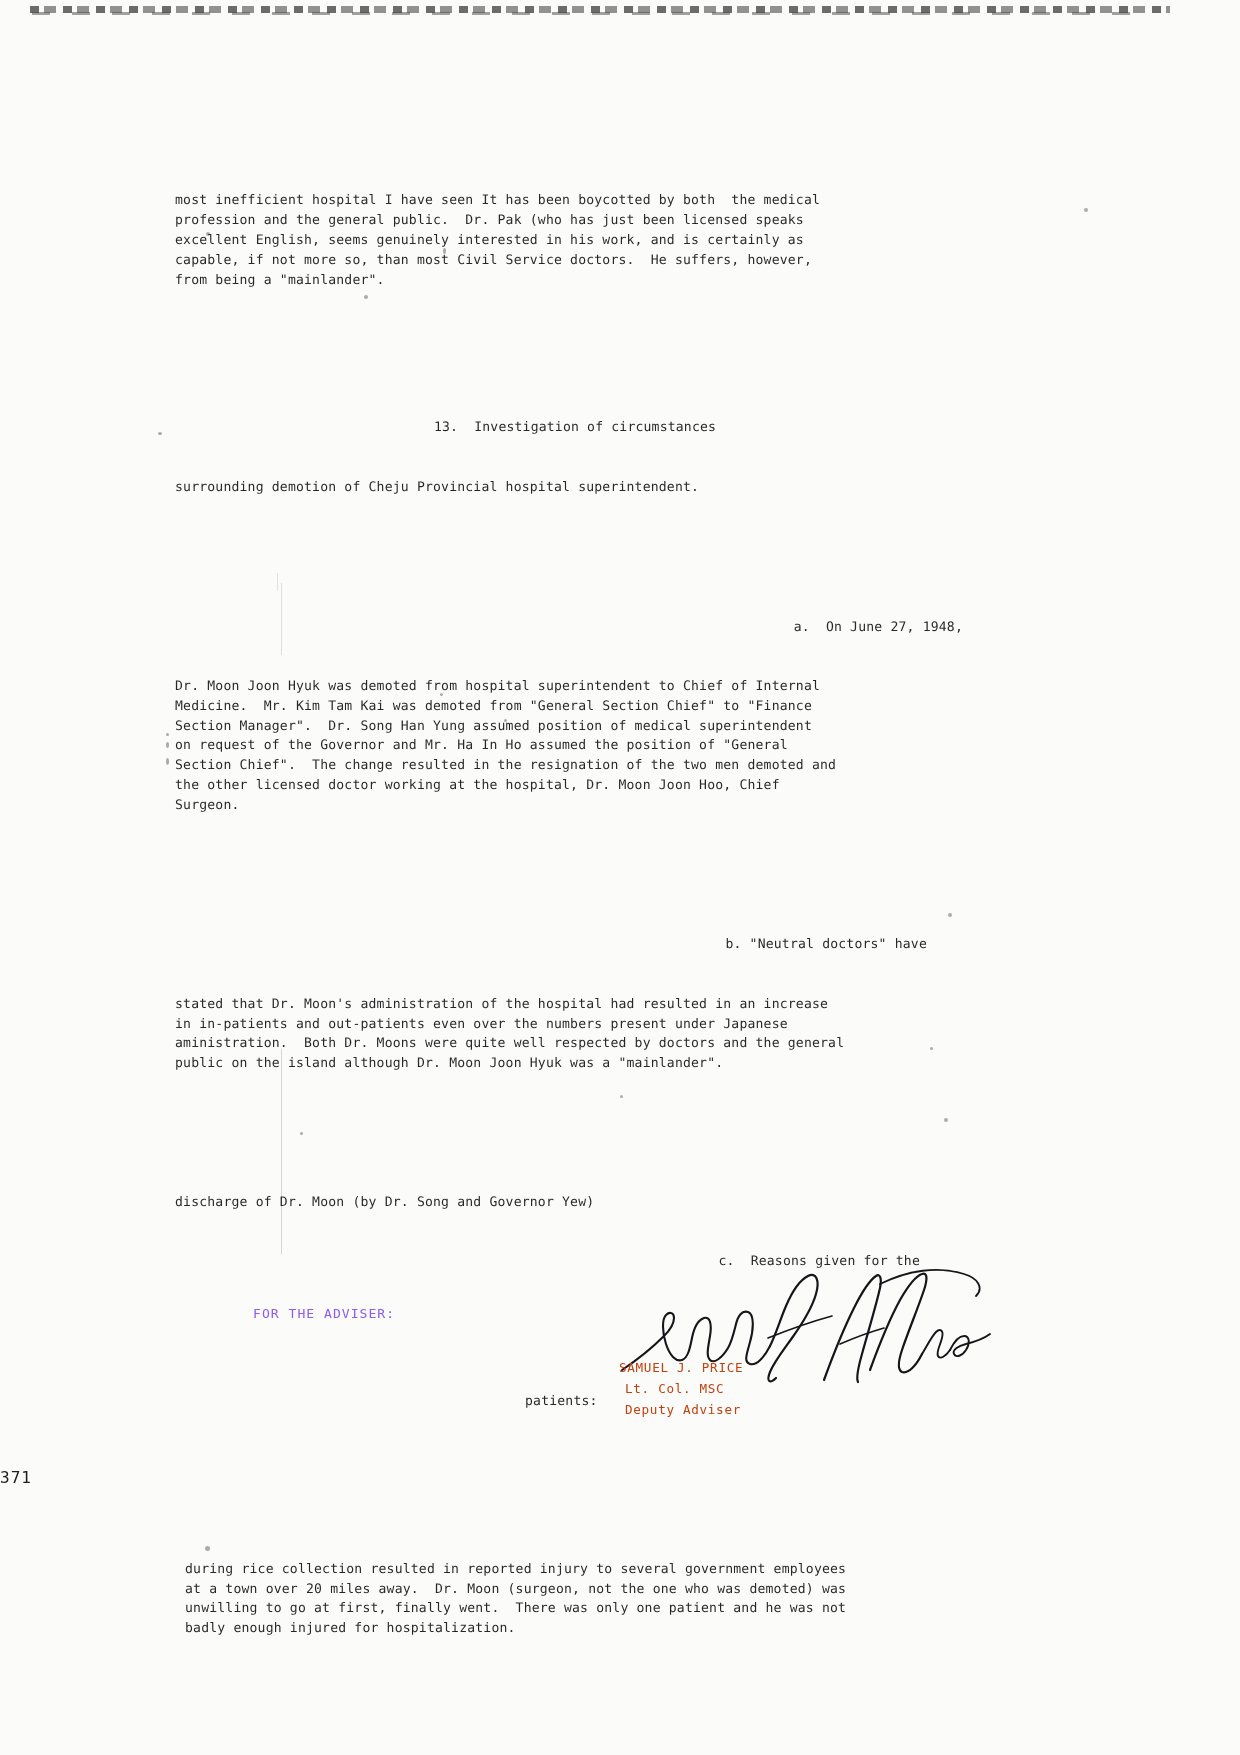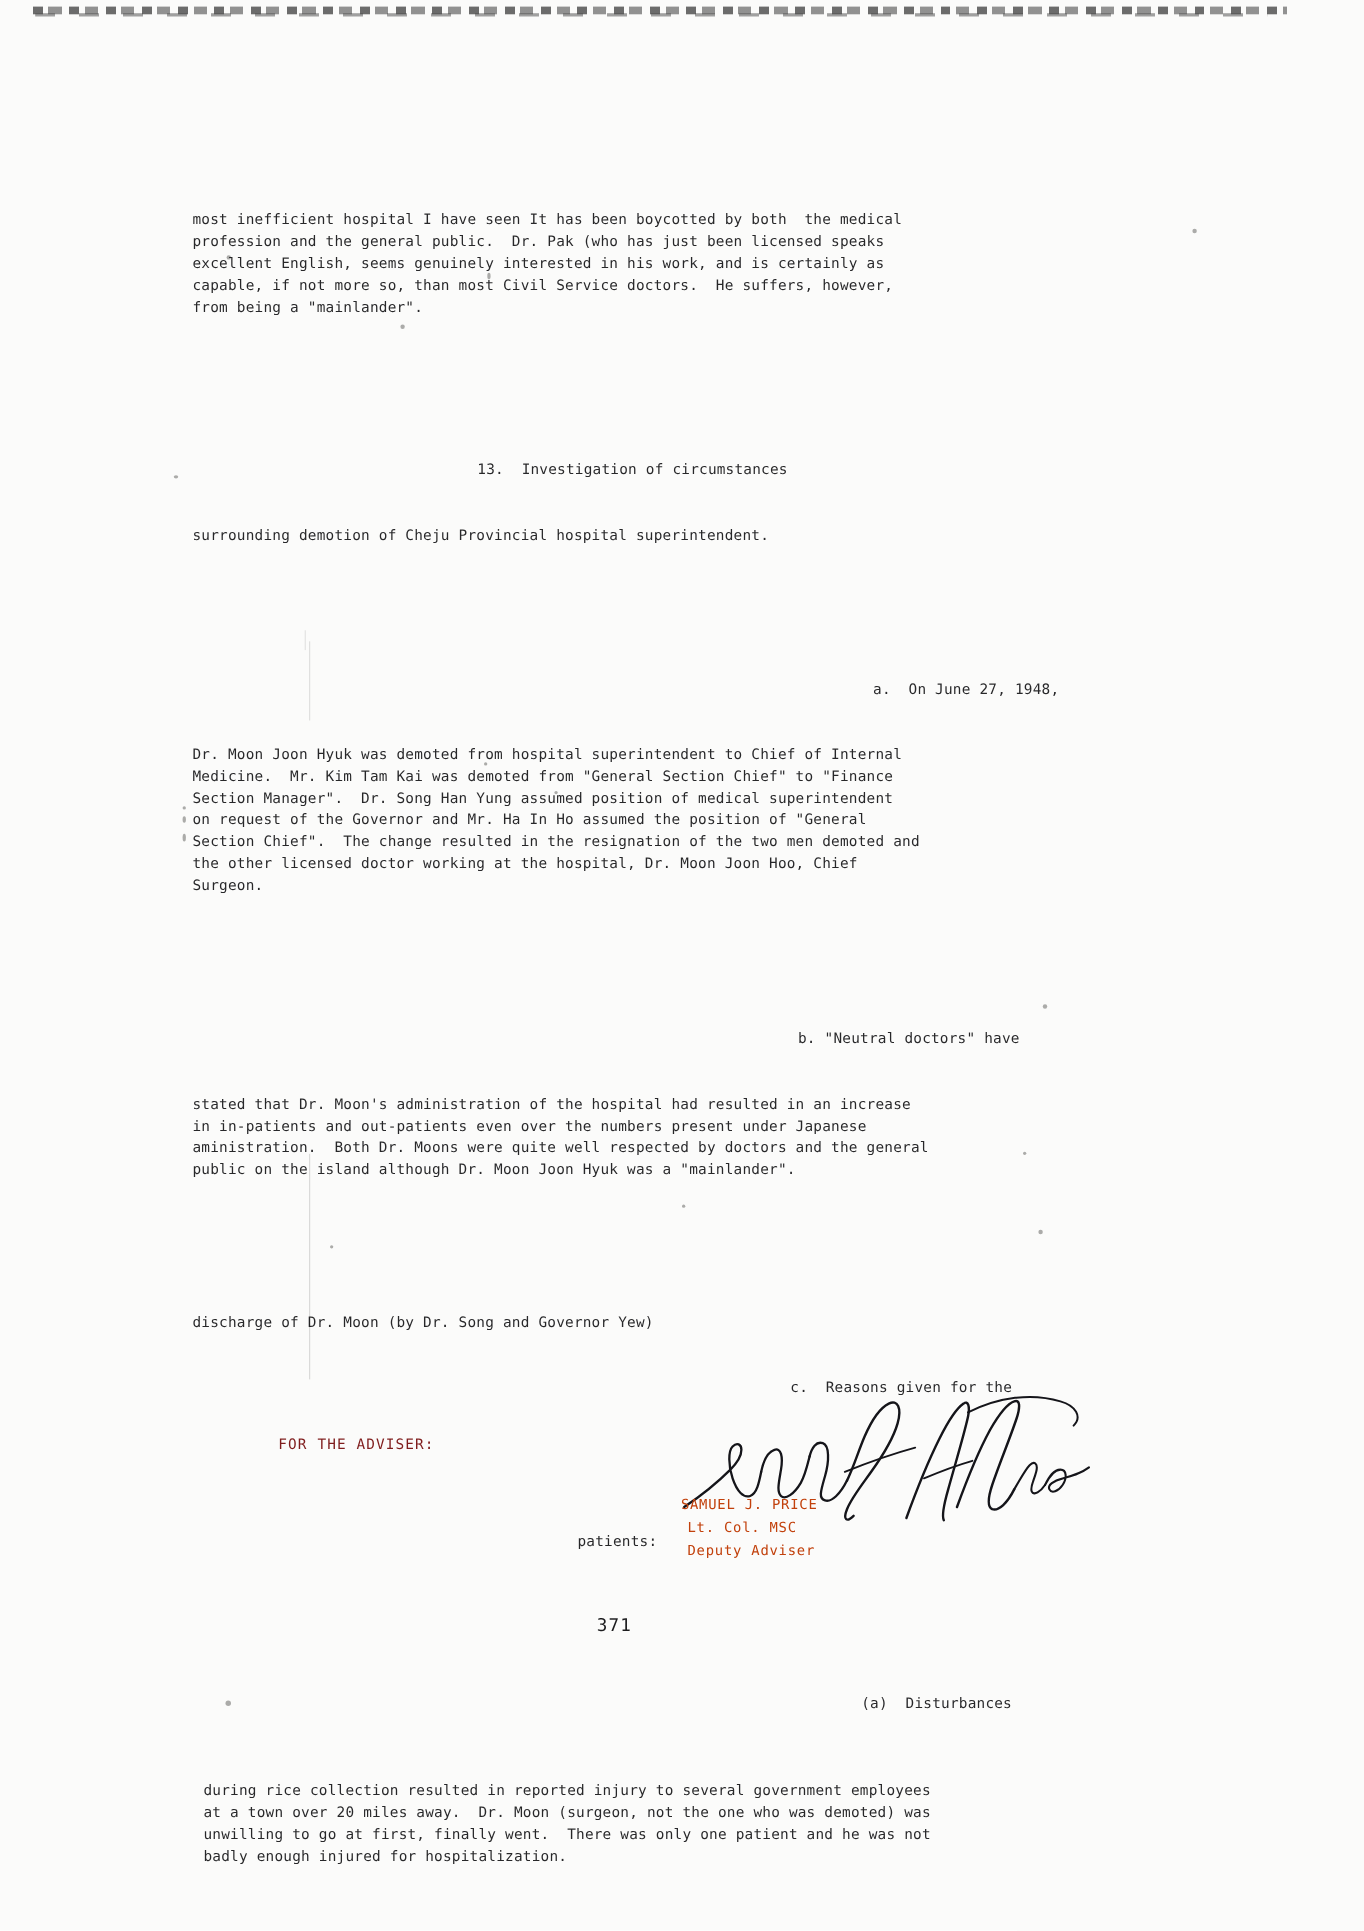--- a/index.html
+++ b/index.html
@@ -83,21 +83,21 @@
   }
 
   
   .sig-block {
     position: absolute;
     left: 253px;
     top: 1306px;
     font-family: "DejaVu Sans Mono", "Liberation Mono", monospace;
     font-size: 13.1px;
     letter-spacing: 1.0px;
-    color: #7f1d1d;
+    color: #8b5cf6;
   }
   .sig-name-block {
     position: absolute;
     left: 619px;
     top: 1357px;
     font-family: "DejaVu Sans Mono", "Liberation Mono", monospace;
     font-size: 12.6px;
     line-height: 21px;
     letter-spacing: 0.7px;
     color: #c2410c;
@@ -110,21 +110,20 @@
     top: 1262px;
     width: 380px;
     height: 125px;
     pointer-events: none;
   }
   .page-number {
     position: absolute;
     left: 0;
     top: 1468px;
     width: 1117px;
-    text-align: center;
     font-family: "DejaVu Sans Mono", "Liberation Mono", monospace;
     font-size: 16px;
     letter-spacing: 1px;
     color: #1c1c1e;
   }
 </style>
 </head>
 <body>
 
 <div class="page">
@@ -183,21 +182,20 @@
 public on the island although Dr. Moon Joon Hyuk was a "mainlander".</div>
 
     <div class="gap-sm"></div>
     <div class="para">discharge of Dr. Moon (by Dr. Song and Governor Yew)</div>
     <div class="para" style="text-align:right; padding-right:55px;">c.  Reasons given for the</div>
 
     <div class="gap-md"></div>
     <div class="para" style="padding-left:350px;">patients:</div>
 
     <div class="gap-lg"></div>
-    <div class="para" style="text-align:right; padding-right:55px;">(a)  Disturbances</div>
     <div class="para" style="padding-left:10px;margin-top:20px;">during rice collection resulted in reported injury to several government employees
 at a town over 20 miles away.  Dr. Moon (surgeon, not the one who was demoted) was
 unwilling to go at first, finally went.  There was only one patient and he was not
 badly enough injured for hospitalization.</div>
 
     
     
     
 
     

